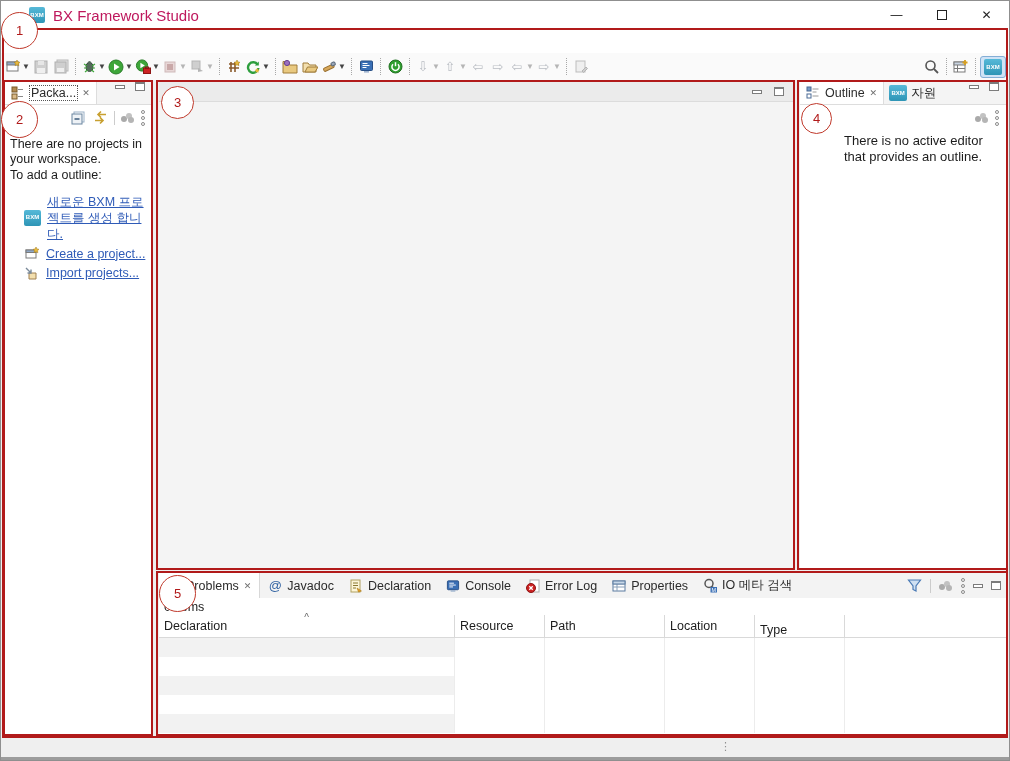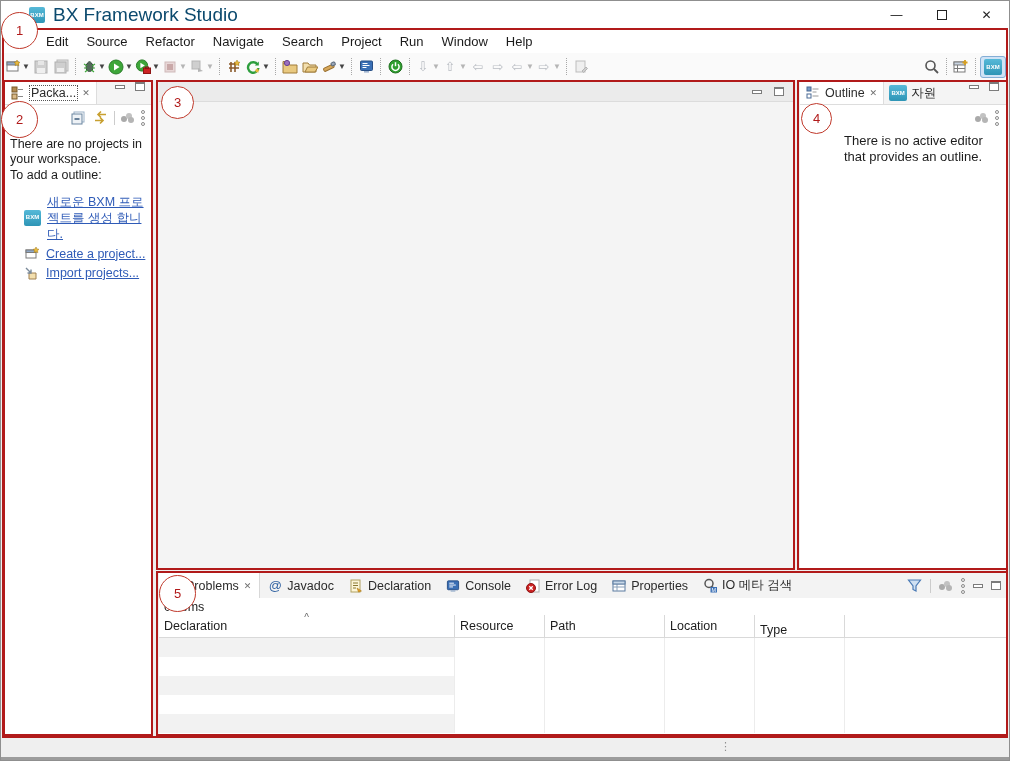--- a/index.html
+++ b/index.html
@@ -7,21 +7,21 @@
   #window{
     position:relative;width:1010px;height:761px;background:#fff;
     border:1px solid #8f8f8f;overflow:hidden;
     font-family:"Liberation Sans","DejaVu Sans",sans-serif;font-size:13px;color:#1e1e1e;
   }
   
   .titlebar{position:absolute;left:0;top:0;width:100%;height:28px;background:#fff;display:flex;align-items:center;}
   .app-icon{width:16px;height:16px;margin-left:28px;border-radius:2px;
     background:linear-gradient(#56b9d8,#2e95b6);color:#fff;font-size:6px;font-weight:bold;
     display:flex;align-items:center;justify-content:center;}
-  .title-text{margin-left:8px;font-size:19px;color:#0c4a6e;}
+  .title-text{margin-left:8px;font-size:15px;color:#be185d;}
   .win-controls{margin-left:auto;display:flex;height:100%;}
   .win-btn{width:45px;height:100%;display:flex;align-items:center;justify-content:center;color:#222;font-size:12px;}
   .wb-max{width:10px;height:10px;border:1.2px solid #222;}
   
   .menubar{position:absolute;left:0;top:28px;width:100%;height:24px;background:#fff;display:flex;align-items:center;padding-left:36px;}
   .menu-item{padding:2px 9px;color:#1b1b1b;}
   
   .toolbar{position:absolute;left:0;top:52px;width:100%;height:27px;background:#fafafa;display:flex;align-items:center;padding:0 3px;}
   .tb-group{display:flex;align-items:center;height:100%;}
   .tb-sep{width:1px;height:17px;border-left:1px dotted #a8a8a8;margin:0 4px;}
@@ -104,31 +104,20 @@
     <div class="title-text">BX Framework Studio</div>
     <div class="win-controls">
       <div class="win-btn">—</div>
       <div class="win-btn">
           <span class="wb-max"></span>
         </div>
       <div class="win-btn">✕</div>
     </div>
   </div>
 
-  <div class="menubar">
-    <div class="menu-item">Edit</div>
-    <div class="menu-item">Source</div>
-    <div class="menu-item">Refactor</div>
-    <div class="menu-item">Navigate</div>
-    <div class="menu-item">Search</div>
-    <div class="menu-item">Project</div>
-    <div class="menu-item">Run</div>
-    <div class="menu-item">Window</div>
-    <div class="menu-item">Help</div>
-  </div>
 
   <div class="toolbar">
     <div class="tb-group">
       <div class="tb-btn">
         <span class="ic">
           <svg width="15" height="15" viewBox="0 0 15 15">
               <rect x="1" y="3" width="11" height="9" fill="#fff" stroke="#7a7a7a"></rect>
               <rect x="1" y="3" width="11" height="3" fill="#8fa8c8" stroke="#7a7a7a"></rect>
               <path d="M11 1l1 2 2 .3-1.5 1.4.4 2.1-1.9-1-1.9 1 .4-2.1L8 3.3 10 3z" fill="#e8b93c" stroke="#a07818" stroke-width=".5"></path>
             </svg>

